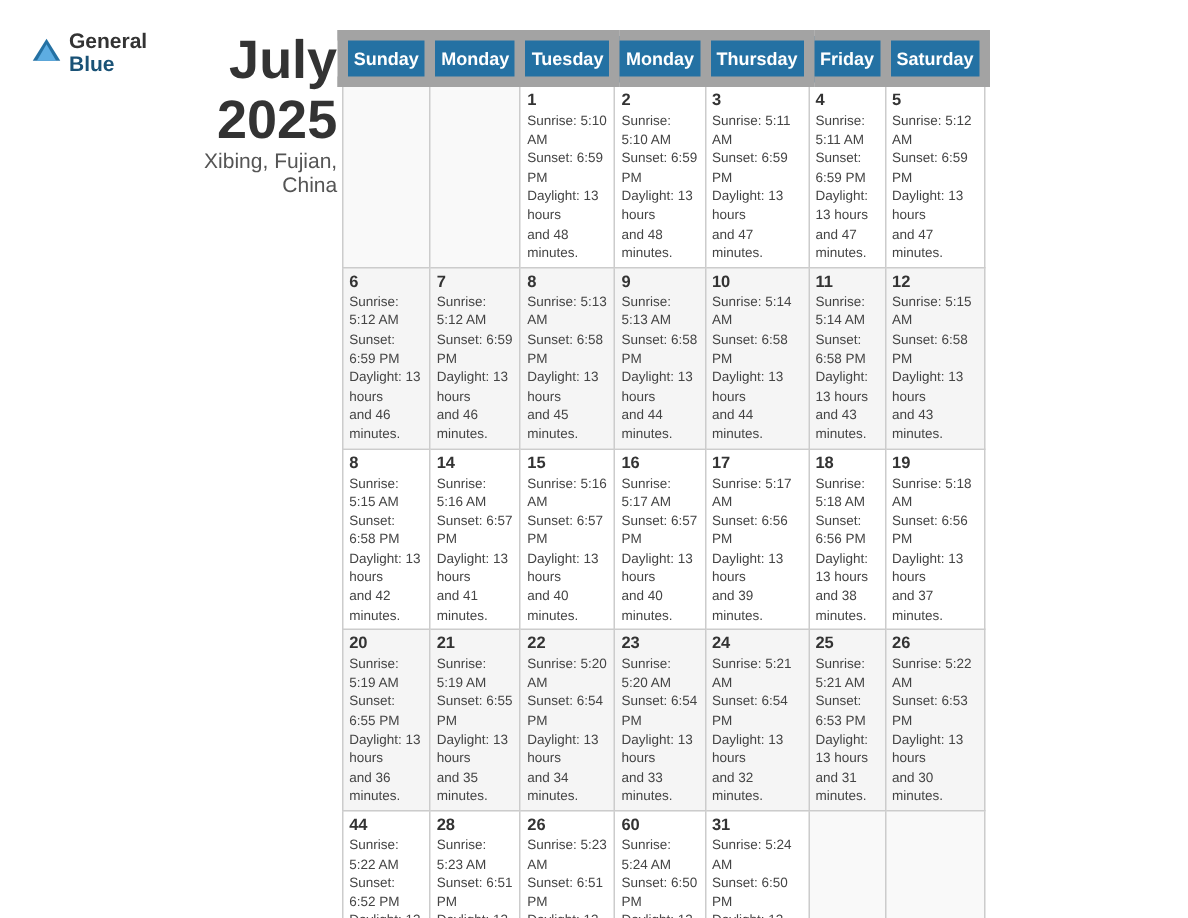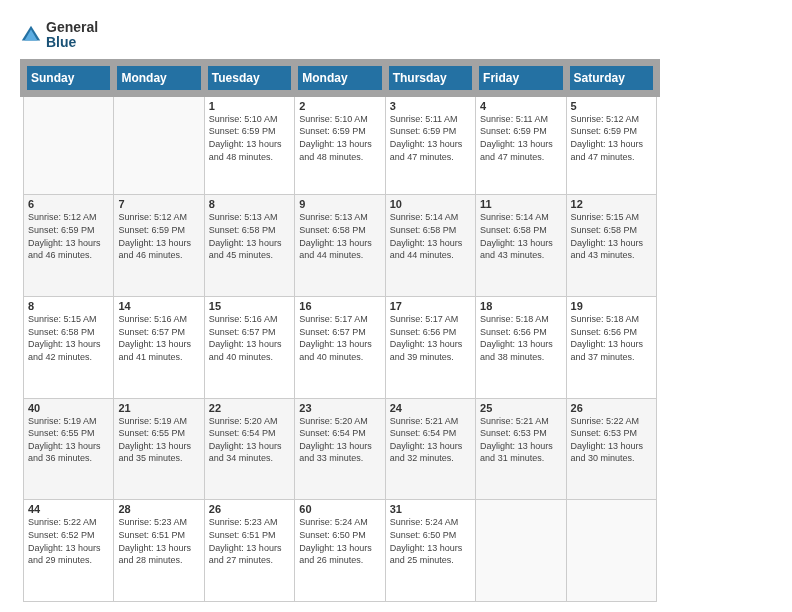--- a/index.html
+++ b/index.html
@@ -8,21 +8,21 @@
       background: #fff;
       width: 792px;
       height: 612px;
       overflow: hidden;
     }
     .page {
       width: 680px;
       height: 612px;
       padding: 20px 20px 10px 20px;
       display: flex;
-      flex-direction: column;
+      flex-direction: row;
     }
     .header {
       display: flex;
       justify-content: space-between;
       align-items: flex-start;
       margin-bottom: 8px;
     }
     .logo {
       display: flex;
       align-items: center;
@@ -112,20 +112,24 @@
     <div class="logo">
       <svg class="logo-icon" viewBox="0 0 24 24">
         <polygon points="12,2 22,18 2,18" fill="#2471a3"></polygon>
         <polygon points="12,6 19,18 5,18" fill="#5dade2"></polygon>
       </svg>
       <div class="logo-text">
         <span class="logo-general">General</span>
         <span class="logo-blue">Blue</span>
       </div>
     </div>
+    <div class="title-block">
+      <div class="main-title">July 2025</div>
+      <div class="subtitle">Xibing, Fujian, China</div>
+    </div>
   </div>
 
   <table class="calendar">
     <thead>
       <tr>
 
       <th>Sunday</th>
           <th>Monday</th>
           <th>Tuesday</th>
           <th>Monday</th>
@@ -271,21 +275,21 @@
           <td>
             <div class="day-num">19</div>
             <div class="day-info" style="white-space: pre-line;">Sunrise: 5:18 AM
 Sunset: 6:56 PM
 Daylight: 13 hours
 and 37 minutes.</div>
           </td>
         </tr>
         <tr>
           <td>
-            <div class="day-num">40</div>
+            <div class="day-num">20</div>
             <div class="day-info" style="white-space: pre-line;">Sunrise: 5:19 AM
 Sunset: 6:55 PM
 Daylight: 13 hours
 and 36 minutes.</div>
           </td>
           <td>
             <div class="day-num">21</div>
             <div class="day-info" style="white-space: pre-line;">Sunrise: 5:19 AM
 Sunset: 6:55 PM
 Daylight: 13 hours

